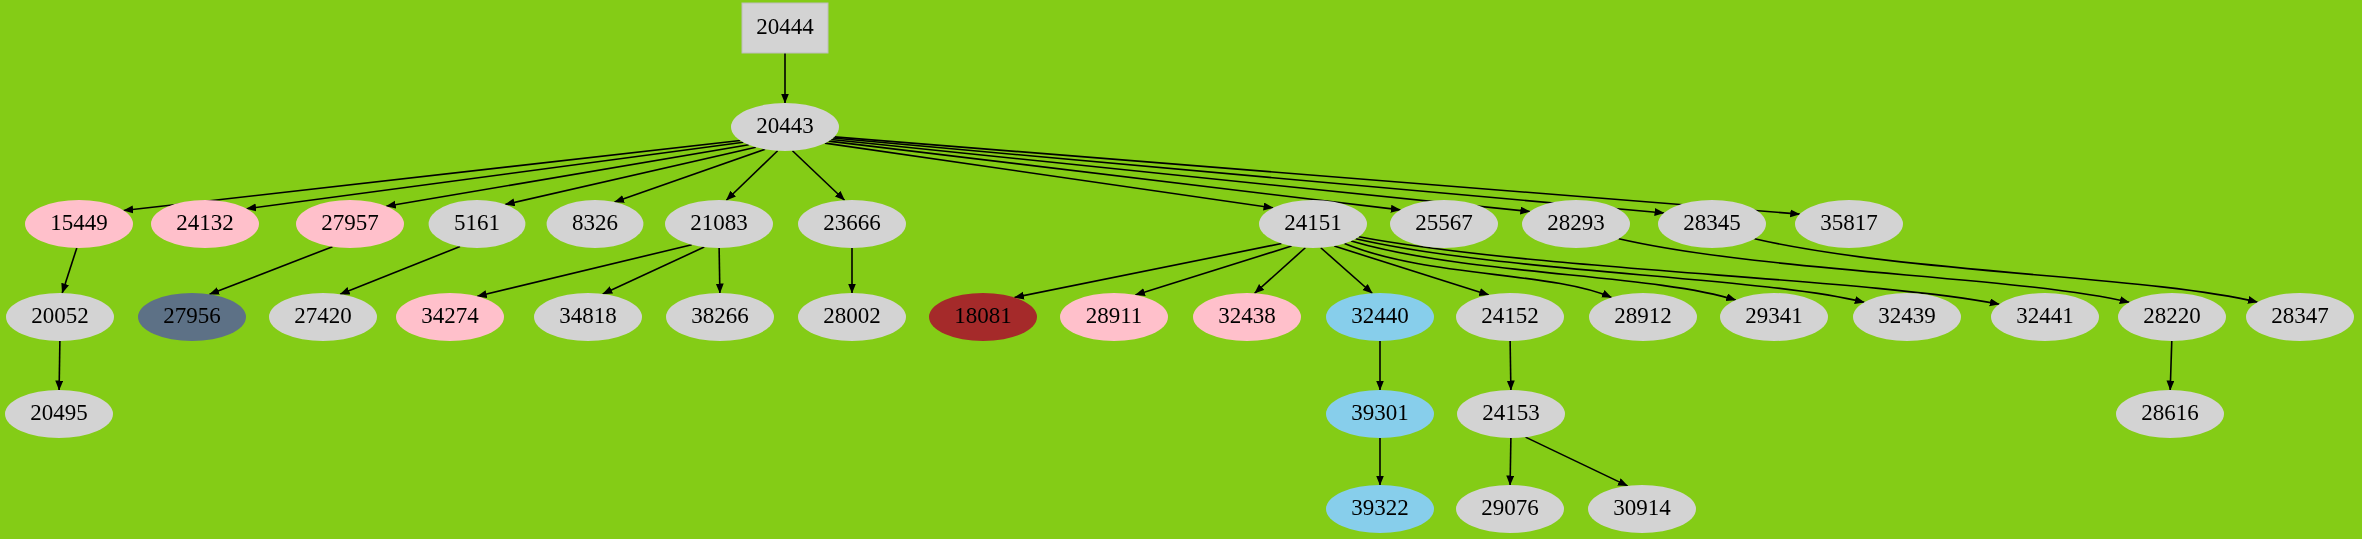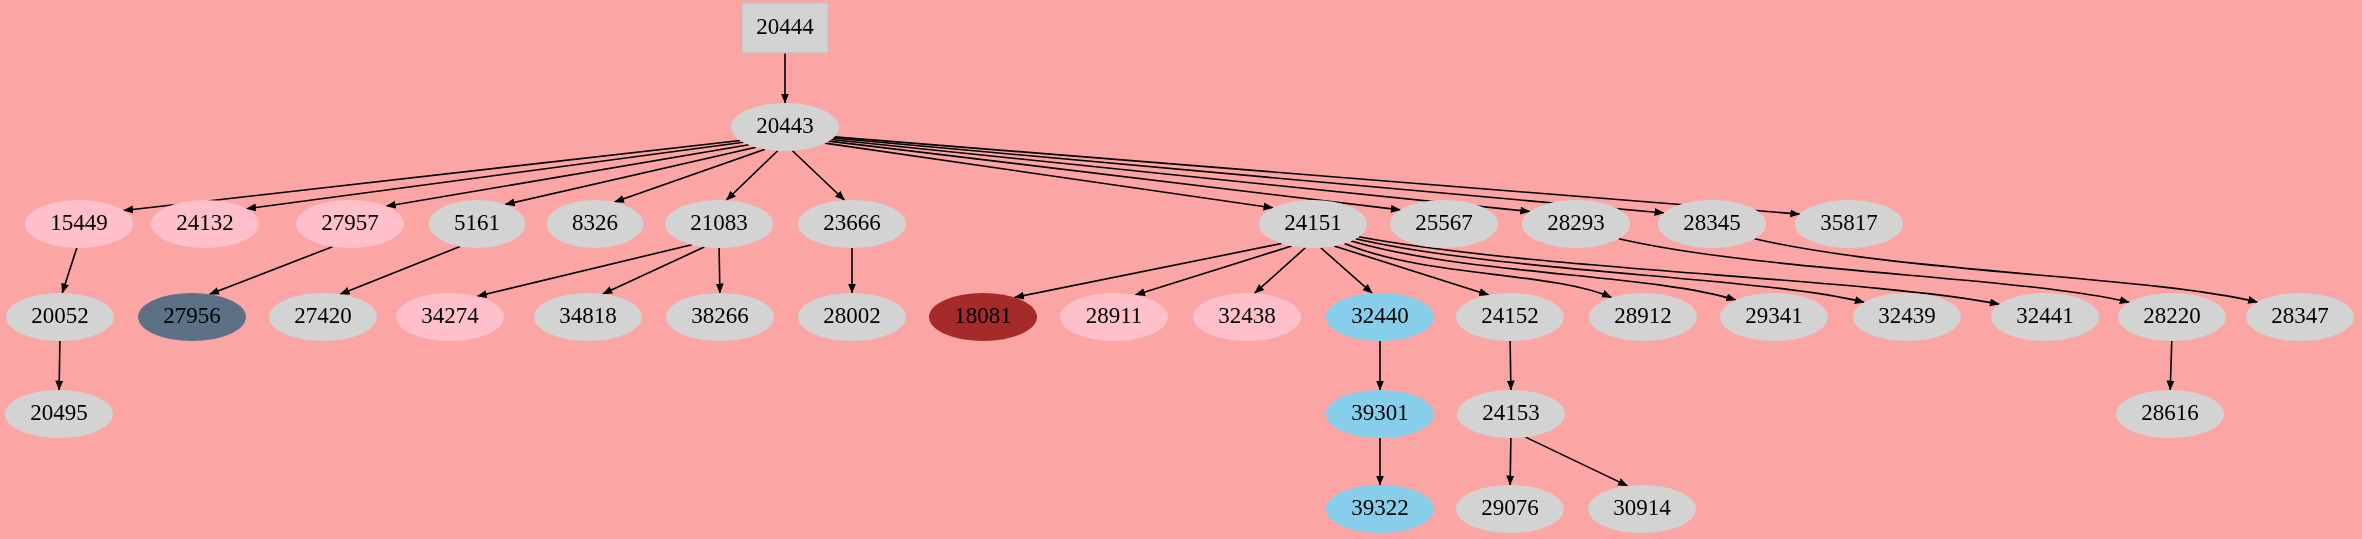--- a/index.html
+++ b/index.html
@@ -1,17 +1,17 @@
 <!DOCTYPE html>
 <html><head>
 <meta charset="utf-8">
 <style>
   html,body{margin:0;padding:0;background:#ffffff;}
   body{font-family:"Liberation Serif", serif;}
-  #graph-wrap{position:relative;width:2362px;height:539px;background:#fca5a5;overflow:hidden;}
+  #graph-wrap{position:relative;width:2362px;height:539px;background:#84cc16;overflow:hidden;}
   svg{display:block;}
   .node-label{font-family:"Liberation Serif", serif;font-size:23px;fill:#000000;
               text-anchor:middle;dominant-baseline:middle;pointer-events:none;}
   .edge{fill:none;stroke:#000000;stroke-width:1.6px;}
   .node-shape{stroke:none;}
   .node-shape.boxed{stroke:#bdbdbd;stroke-width:1px;}
 </style>
 </head>
 <body>
 

